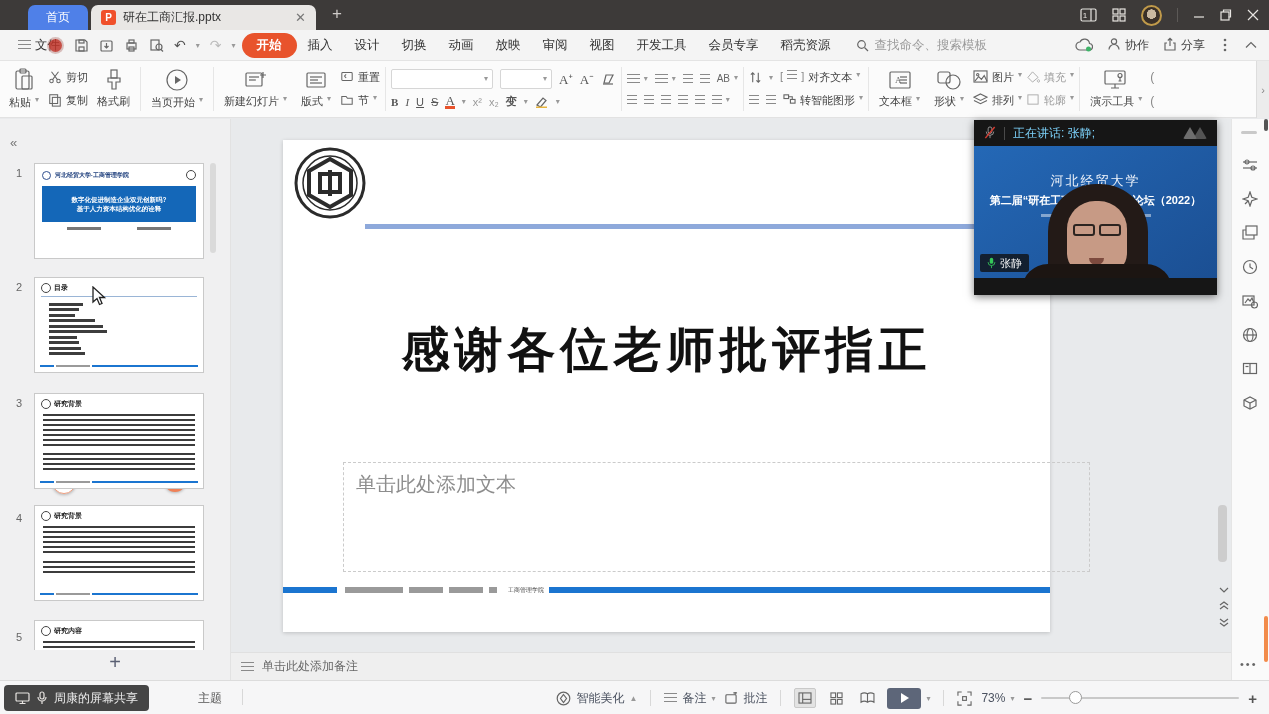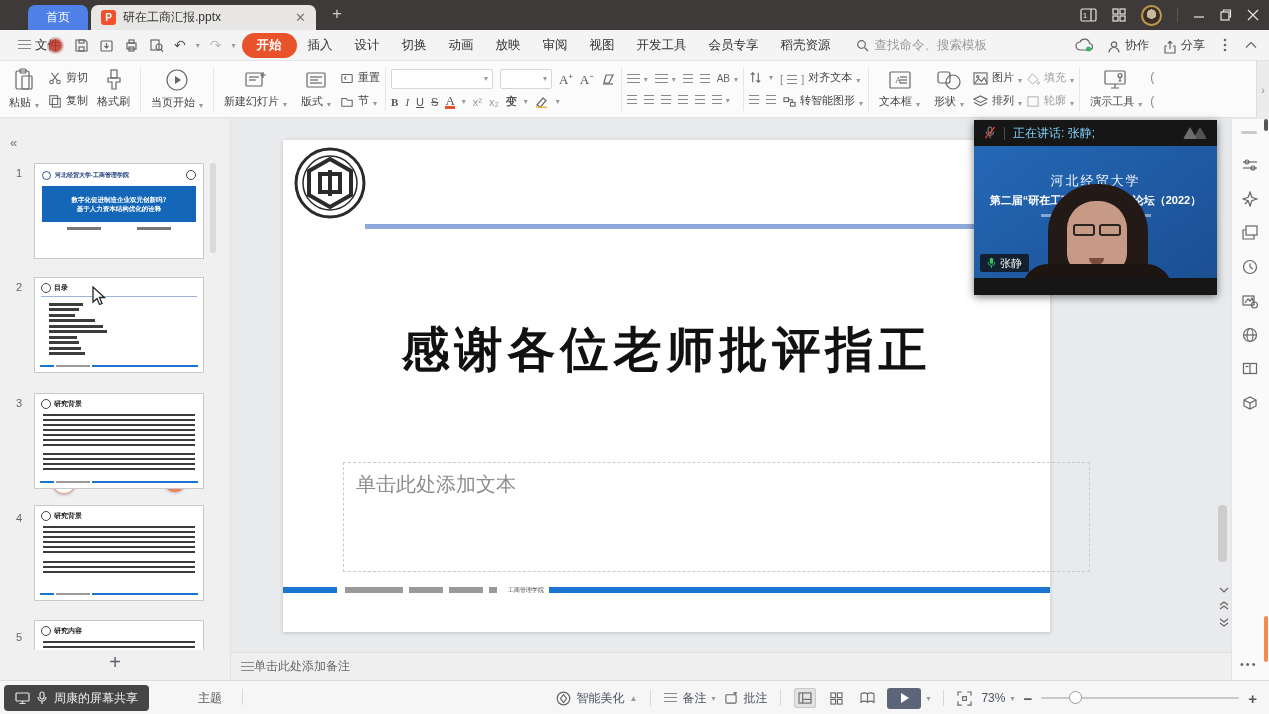--- a/index.html
+++ b/index.html
@@ -40,21 +40,21 @@
   .mb-rt .lbl{font-size:12px}
   .reddot{position:absolute;left:49px;top:39px;width:13px;height:13px;border-radius:50%;
           background:#bf3328;box-shadow:0 0 0 2px rgba(150,60,55,.35);z-index:30;opacity:.85}
 
   
   .toolbar{position:absolute;left:0;top:61px;width:100%;height:57px;background:#fbfbfb;border-bottom:1px solid #e2e2e2;
            display:flex;align-items:stretch;padding:0 2px;box-sizing:border-box;color:#444;font-size:11px;}
   .vsep{width:1px;background:#e6e6e6;margin:6px 3px;}
   .tall{display:flex;flex-direction:column;align-items:center;justify-content:center;gap:3px;padding:2px 7px;white-space:nowrap;}
   .cols{display:flex;flex-direction:column;justify-content:space-evenly;padding:2px 2px;}
-  .sb{display:flex;align-items:flex-end;gap:4px;white-space:nowrap;}
+  .sb{display:flex;align-items:flex-start;gap:4px;white-space:nowrap;}
   .trow{display:flex;align-items:center;gap:7px;}
   .sel{width:92px;height:18px;border:1px solid #d6d6d6;background:#fff;border-radius:2px;display:flex;align-items:center;
        justify-content:flex-end;padding:0 4px;}
   .sel.sz{width:42px;}
   .fx{font-size:13px;color:#555;font-family:"Liberation Serif",serif;}
   .ln{width:13px;height:10px;background:repeating-linear-gradient(to bottom,#8a8a8a 0 1px,transparent 1px 4px);}
   .ln.sm{width:10px}
   .fcA{font-size:13px;color:#555;border-bottom:3px solid #e8532c;line-height:11px;font-family:"Liberation Serif",serif;}
   .dim{color:#9a9a9a}
   .expand-strip{position:absolute;right:0;top:61px;width:12px;height:57px;background:#ececec;border-left:1px solid #ddd;
@@ -101,21 +101,21 @@
           font-family:"Liberation Serif","DejaVu Serif",serif;font-size:20px;color:#8d8d8d;padding:8px 12px;}
   .s-foot{position:absolute;left:0px;top:447px;width:100%;height:6px;display:flex;align-items:center;}
   .s-foot .f-blue1{width:54px;height:6px;background:#1b75d0;margin-right:8px;}
   .s-foot .f-gray{height:6px;background:#9a9a9a;margin-right:6px;}
   .s-foot .f-label{font-size:6px;color:#444;margin:0 5px;white-space:nowrap;}
   .s-foot .f-blue2{flex:1;height:6px;background:#1b75d0;}
   .c-scroll{position:absolute;right:5px;top:386px;width:9px;height:57px;background:#cdcdcd;border-radius:4px;}
   .c-nav{position:absolute;right:3px;top:468px;display:flex;flex-direction:column;align-items:center;gap:8px;color:#888;}
 
   .notesbar{position:absolute;left:231px;top:652px;width:1001px;height:28px;background:#efefef;border-top:1px solid #e0e0e0;
-            display:flex;align-items:center;font-size:12px;color:#666;padding-left:10px;box-sizing:border-box;}
+            display:flex;align-items:center;gap:8px;font-size:12px;color:#666;padding-left:10px;box-sizing:border-box;}
 
   .rightstrip{position:absolute;right:0;top:119px;width:37px;height:561px;background:#fafafa;border-left:1px solid #e5e5e5;}
   .rs-handle{position:absolute;left:9px;top:12px;width:16px;height:3px;border-radius:2px;background:#c9c9c9;}
   .rs-icons{position:absolute;left:10px;top:38px;display:flex;flex-direction:column;gap:18px;color:#6b6b6b;}
   .rs-more{position:absolute;left:8px;bottom:10px;color:#666;letter-spacing:2px;font-size:11px;}
   .edge-dark{position:absolute;right:1px;top:0px;width:4px;height:12px;background:#555;border-radius:2px;}
   .edge-orange{position:absolute;right:1px;top:497px;width:4px;height:46px;background:#f28b4b;border-radius:2px;}
 
   
   .statusbar{position:absolute;left:0;top:680px;width:100%;height:34px;background:#f6f6f7;border-top:1px solid #dcdcdc;

